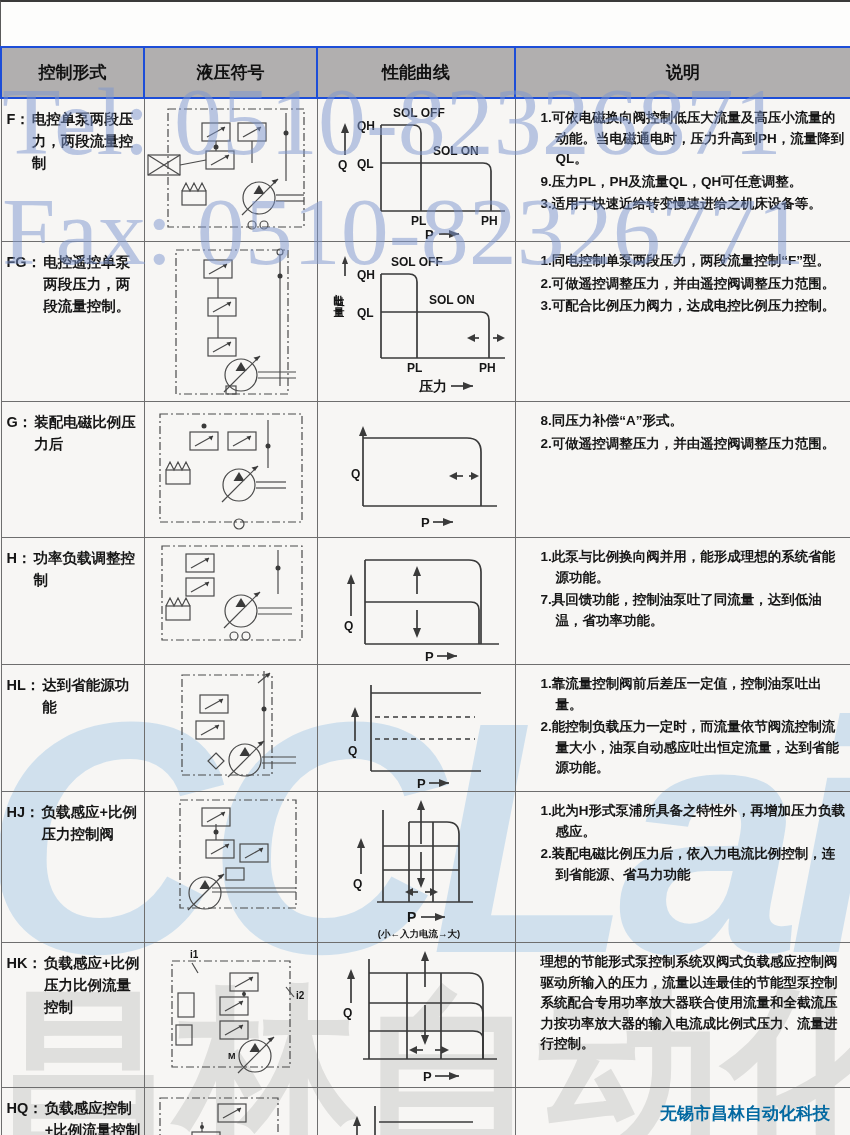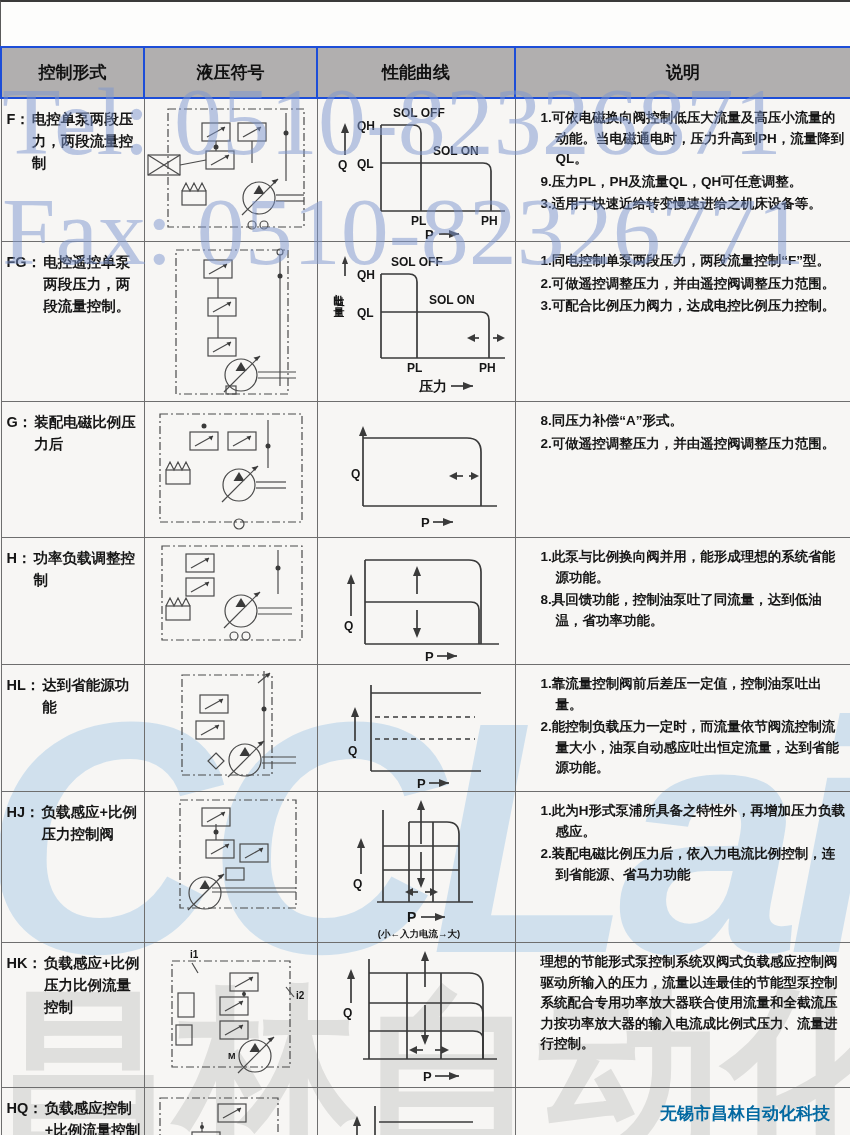--- a/index.html
+++ b/index.html
@@ -281,21 +281,21 @@
           <line x1="96" y1="68" x2="96" y2="88" class="cv"></line>
               <polygon points="92,86 96,96 100,86" class="ah"></polygon>
           <text x="104" y="119" font-size="13">P</text>
           <line x1="116" y1="114" x2="136" y2="114" class="cv"></line>
               <polygon points="136,114 126,110 126,118" class="ah"></polygon>
         </svg>
           </td>
       <td>
             <div class="notes">
         <div class="note">1.此泵与比例换向阀并用，能形成理想的系统省能源功能。</div>
-        <div class="note">8.具回馈功能，控制油泵吐了同流量，达到低油温，省功率功能。</div>
+        <div class="note">7.具回馈功能，控制油泵吐了同流量，达到低油温，省功率功能。</div>
             </div>
           </td>
     </tr>
 
     <tr style="height:119px">
       <td>
             <div class="ctrl">
         <span class="code">HL：</span>
         <span>达到省能源功能</span>
             </div>

